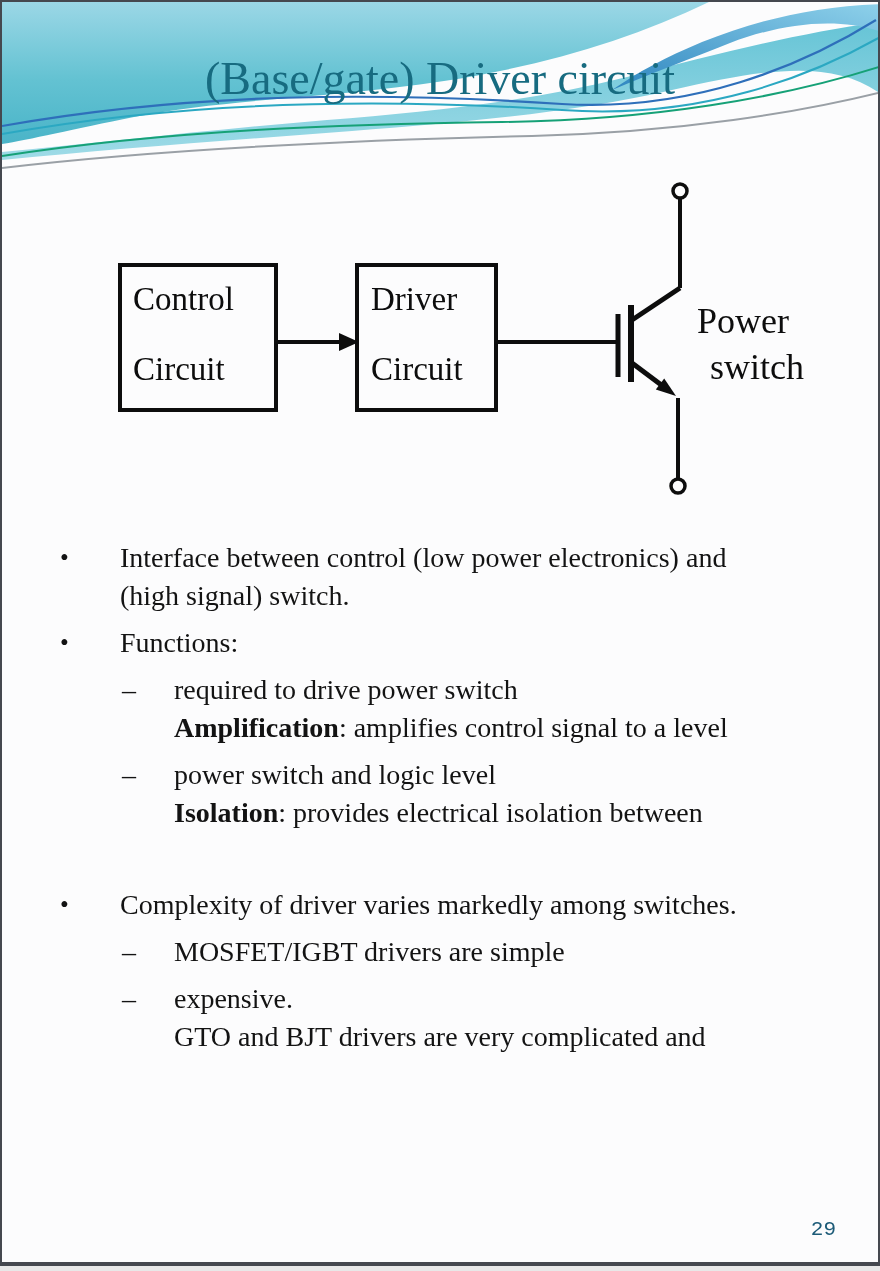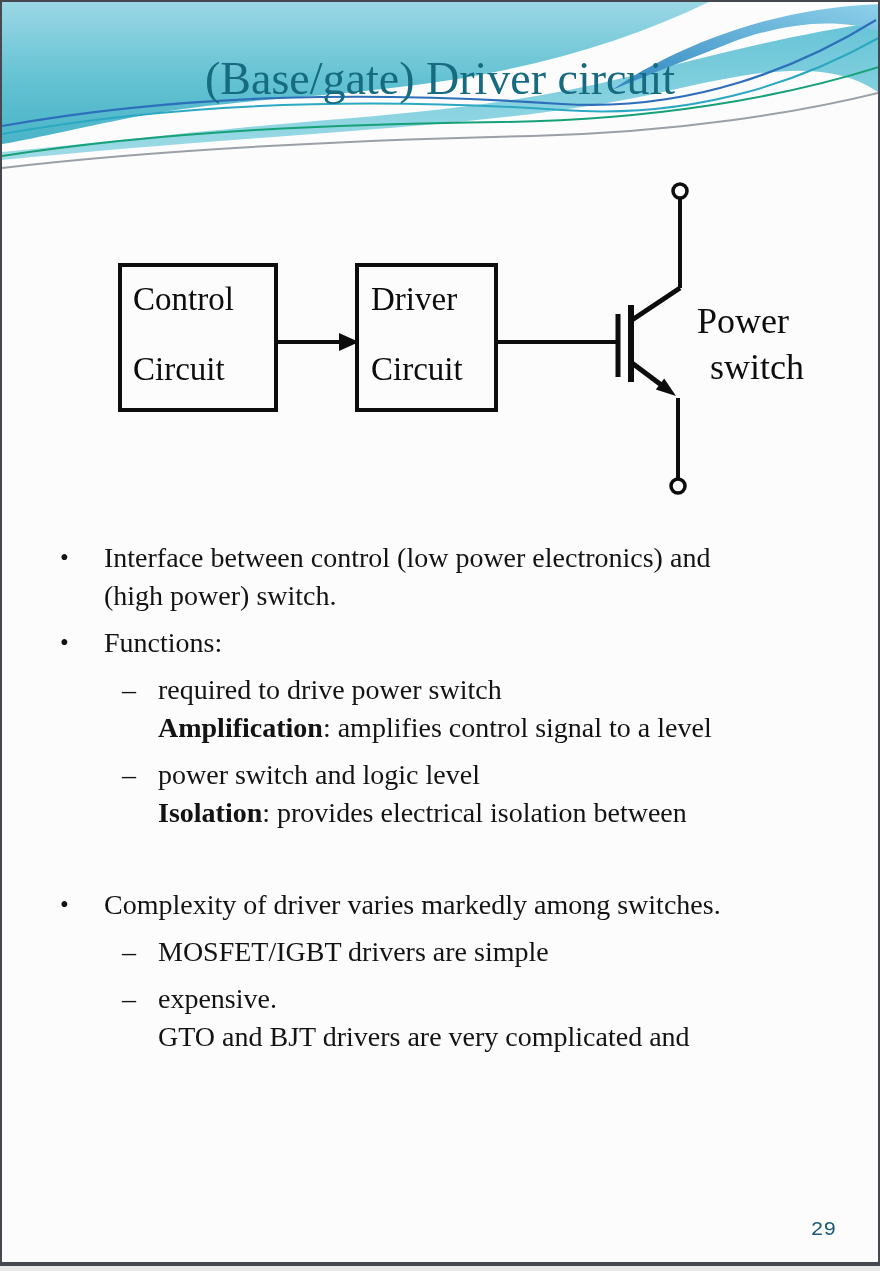--- a/index.html
+++ b/index.html
@@ -26,21 +26,21 @@
   .bullet-row{
     display:flex;align-items:flex-start;
     margin-bottom:9px;
     font-size:28px;line-height:38px;color:#131313;
   }
   .bullet-row.level1{padding-left:58px;}
   .bullet-row.level1 .marker{width:44px;flex:0 0 44px;font-size:25px;}
   .bullet-row.level2{padding-left:120px;}
   .bullet-row.level2 .marker{width:36px;flex:0 0 36px;}
   .bullet-row.gap-before{margin-top:54px;}
-  .bline{white-space:nowrap;}
+  .bline{white-space:nowrap;margin-left:16px;}
   .term{font-weight:bold;}
   .page-number{
     position:absolute;top:1216px;right:42px;
     font-size:21px;color:#1b5a77;z-index:2;font-family:Liberation Mono, monospace;
   }
 </style>
 </head>
 <body>
 
 <div class="slide">
@@ -104,21 +104,21 @@
     </g>
     <text x="695" y="181" font-family="Liberation Serif, serif" font-size="36" fill="#0d0d0d">Power</text>
     <text x="708" y="227" font-family="Liberation Serif, serif" font-size="36" fill="#0d0d0d">switch</text>
   </svg>
 
   <div class="bullet-area">
       <div class="bullet-row level1">
         <span class="marker">•</span>
         <div class="btext">
           <div class="bline">Interface between control (low power electronics) and</div>
-          <div class="bline">(high power) switch.</div>
+          <div class="bline">(high signal) switch.</div>
         </div>
       </div>
       <div class="bullet-row level1">
         <span class="marker">•</span>
         <div class="btext">
           <div class="bline">Functions:</div>
         </div>
       </div>
       <div class="bullet-row level2">
         <span class="marker">–</span>

